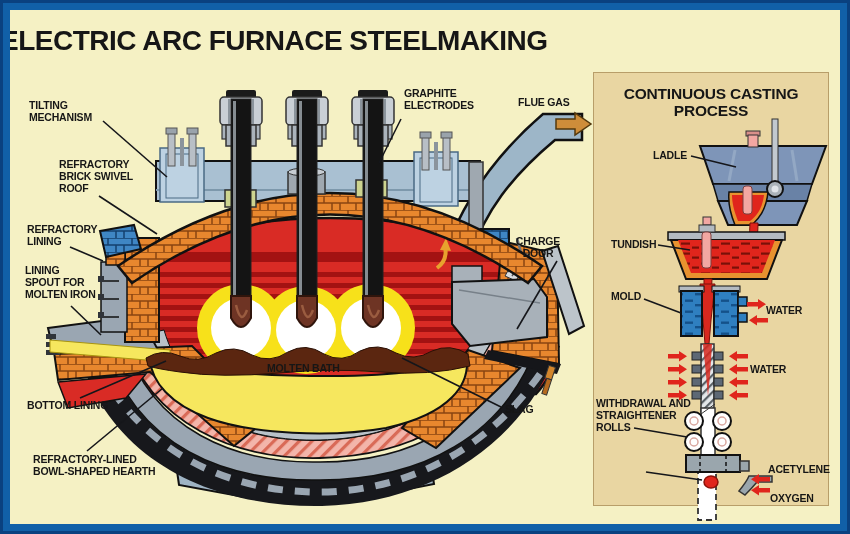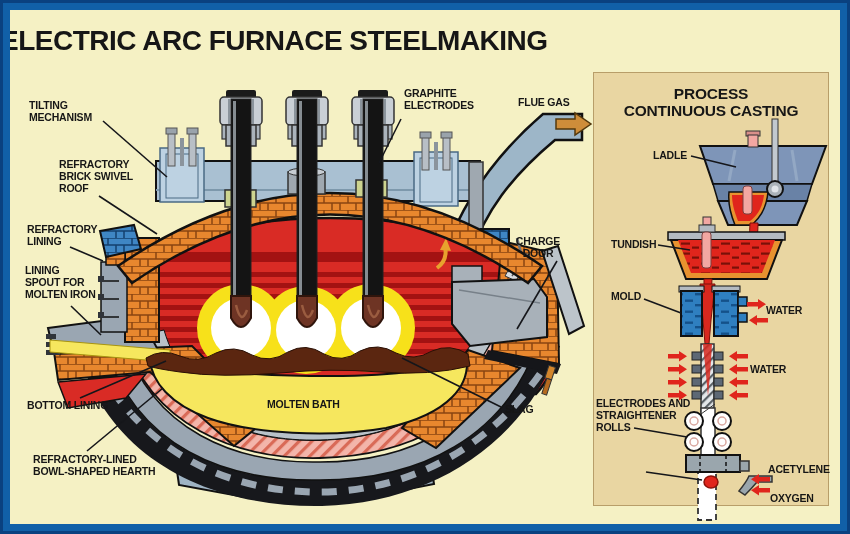--- a/index.html
+++ b/index.html
@@ -372,45 +372,45 @@
   <div class="lbl" style="left:518px;top:96px">
     <div>FLUE GAS</div>
   </div>
   <div class="lbl ra" style="left:500px;top:235px;width:76px">
     <div>CHARGE</div>
     <div>DOOR</div>
   </div>
   <div class="lbl" style="left:505px;top:403px">
     <div>SLAG</div>
   </div>
-  <div class="lbl" style="left:267px;top:398px">
+  <div class="lbl" style="left:267px;top:362px">
     <div>MOLTEN BATH</div>
   </div>
 
   <div class="lbl big ctr" style="left:593px;top:85px;width:236px">
+    <div>CONTINUOUS CASTING</div>
     <div>PROCESS</div>
-    <div>CONTINUOUS CASTING</div>
   </div>
   <div class="lbl" style="left:653px;top:149px">
     <div>LADLE</div>
   </div>
   <div class="lbl" style="left:611px;top:238px">
     <div>TUNDISH</div>
   </div>
   <div class="lbl" style="left:611px;top:290px">
     <div>MOLD</div>
   </div>
   <div class="lbl" style="left:766px;top:304px">
     <div>WATER</div>
   </div>
   <div class="lbl" style="left:750px;top:363px">
     <div>WATER</div>
   </div>
   <div class="lbl" style="left:596px;top:397px">
-    <div>ELECTRODES AND</div>
+    <div>WITHDRAWAL AND</div>
     <div>STRAIGHTENER</div>
     <div>ROLLS</div>
   </div>
   <div class="lbl" style="left:768px;top:463px">
     <div>ACETYLENE</div>
   </div>
   <div class="lbl" style="left:770px;top:492px">
     <div>OXYGEN</div>
   </div>
 

